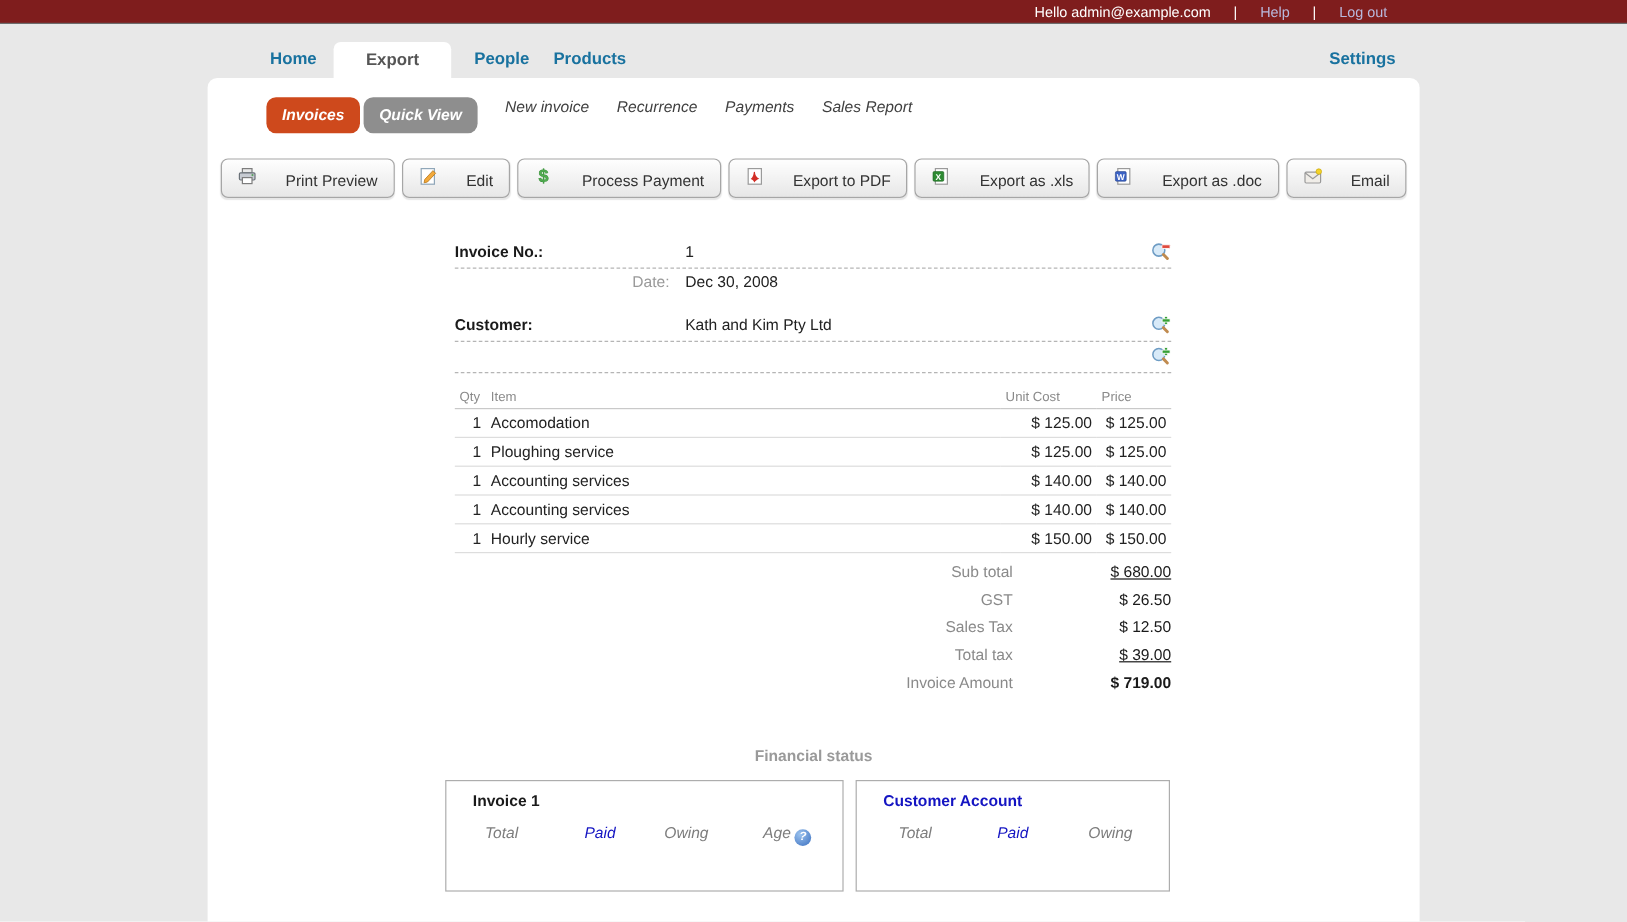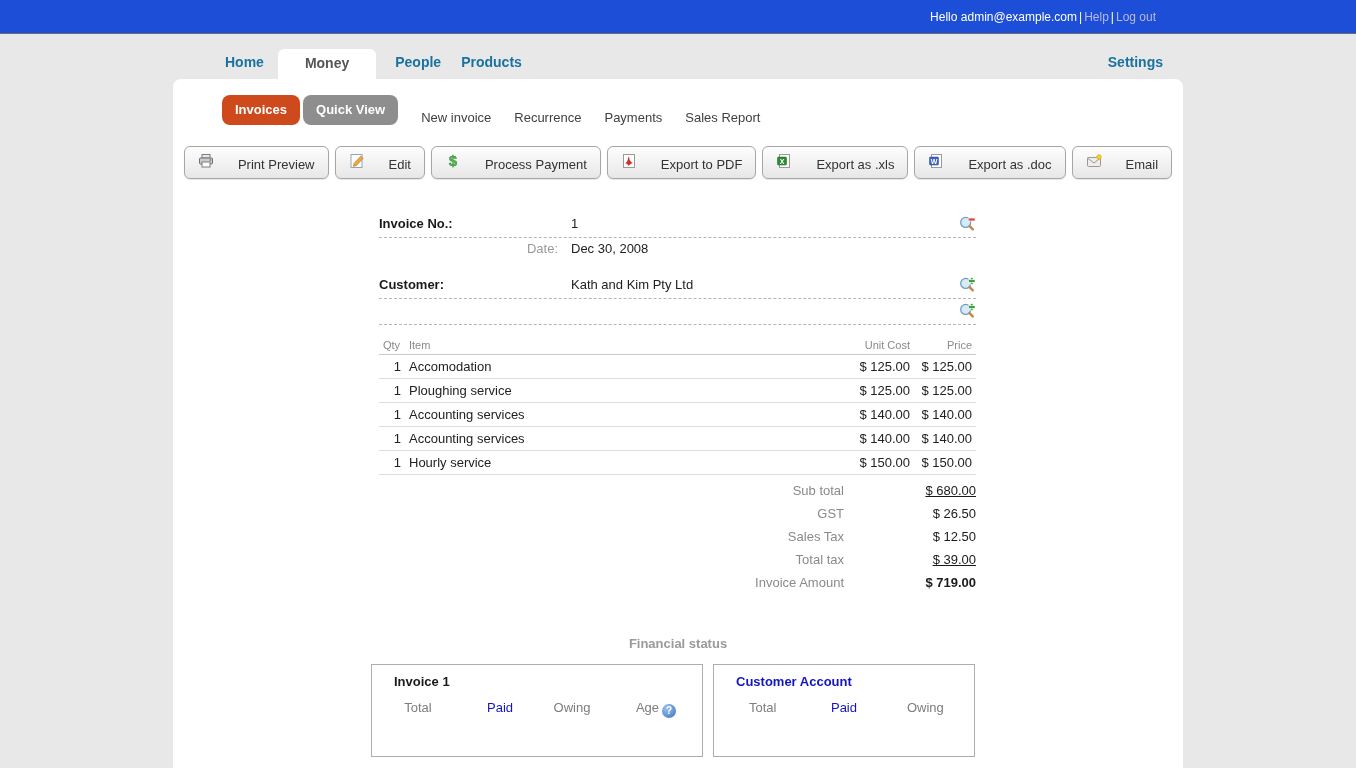--- a/index.html
+++ b/index.html
@@ -7,23 +7,23 @@
   body {
     width: 1356px; height: 768px; overflow: hidden;
     background: #e8e8e8;
     font-family: "Liberation Sans", sans-serif;
     font-size: 13px; color: #222;
   }
   a { text-decoration: none; cursor: pointer; }
 
   
   .topbar {
-    height: 34px; background: #1d4ed8; border-bottom: 1px solid #6c6c6c;
+    height: 20px; background: #7f1d1d; border-bottom: 1px solid #6c6c6c;
     display: flex; align-items: center; justify-content: flex-end;
-    padding-right: 200px; color: #fff; font-size: 12px; gap: 2px;
+    padding-right: 200px; color: #fff; font-size: 12px; gap: 19px;
   }
   .topbar a { color: #b9b9dd; }
 
   
   .nav {
     width: 1010px; margin: 0 auto; height: 45px;
     display: flex; align-items: flex-end;
   }
   .nav-link {
     font-size: 14px; font-weight: bold; color: #19729f;
@@ -37,21 +37,21 @@
   }
   .nav-settings { margin-left: auto; }
 
   
   .panel {
     width: 1010px; margin: 0 auto; background: #fff;
     border-radius: 8px 8px 0 0; min-height: 696px; padding-bottom: 30px;
   }
 
   
-  .subnav { padding: 16px 0 0 49px; display: flex; align-items: flex-end; }
+  .subnav { padding: 16px 0 0 49px; display: flex; align-items: flex-start; font-style: italic; }
   .pill {
     display: inline-block; border-radius: 8px; padding: 7px 13px 8px;
     color: #fff; font-weight: bold; font-size: 13px;
   }
   .pill-orange { background: #ce491c; }
   .pill-gray { background: #8e8e8e; margin-left: 3px; }
   .subnav-link { color: #404040; font-size: 13px; margin-left: 23px; }
 
   
   .toolbar { display: flex; justify-content: center; gap: 6px; margin-top: 21px; }
@@ -74,21 +74,21 @@
   .d-label-gray { width: 192px; color: #9a9a9a; text-align: right; padding-right: 13px; }
   .d-value { flex: 1; color: #222; }
   .d-icon { margin-left: auto; width: 17px; height: 17px; cursor: pointer; }
 
   
   .items { width: 100%; border-collapse: collapse; margin-top: 12px; font-size: 13px; }
   .items th {
     color: #8a8a8a; font-weight: normal; font-size: 11px; text-align: left;
     padding: 2px 4px 3px; border-bottom: 1px solid #c9c9c9;
   }
-  .items th.num { text-align: right; }
+  .items th.num { }
   .items td { padding: 4px 4px; border-bottom: 1px solid #ddd; color: #222; }
   .items td.qty { width: 26px; text-align: right; }
   .items td.cost { width: 80px; text-align: right; }
   .items td.price { width: 62px; text-align: right; }
 
   
   .totals { margin-top: 4px; }
   .t-row { display: flex; align-items: center; padding: 4px 0; }
   .t-label { flex: 1; text-align: right; color: #8a8a8a; }
   .t-value { width: 132px; text-align: right; color: #1a1a1a; }
@@ -99,21 +99,21 @@
   .fin-title { text-align: center; font-weight: bold; color: #9a9a9a; margin-top: 42px; }
   .fin-boxes { display: flex; gap: 10px; margin: 13px 0 0 198px; }
   .fbox { border: 1px solid #adadad; height: 93px; background: #fff; padding-top: 9px; }
   .fbox-1 { width: 332px; }
   .fbox-2 { width: 262px; }
   .fbox-title { font-weight: bold; color: #1a1a1a; margin-left: 22px; }
   .fbox-title.blue { color: #1414c2; }
   .fbox-grid { display: grid; text-align: center; margin-top: 11px; }
   .fbox-1 .fbox-grid { grid-template-columns: 92px 72px 72px 96px; }
   .fbox-2 .fbox-grid { grid-template-columns: 1fr 1fr 1fr; padding: 0 8px; }
-  .fcol-head { color: #7d7d7d; }
+  .fcol-head { color: #7d7d7d; font-style: italic; }
   .fcol-head.link { color: #1414c2; cursor: pointer; }
   .help-badge {
     display: inline-block; width: 14px; height: 14px; border-radius: 50%;
     background: radial-gradient(circle at 35% 30%, #9cc3ee, #3a6fc0);
     color: #fff; font-size: 10px; font-weight: bold; line-height: 14px;
     text-align: center; vertical-align: -2px; margin-left: 3px; cursor: pointer;
   }
 </style>
 </head>
 <body>
@@ -121,21 +121,21 @@
 <div class="topbar">
   <span>Hello admin@example.com</span>
   <span>|</span>
   <a>Help</a>
   <span>|</span>
   <a>Log out</a>
 </div>
 
 <div class="nav">
   <a class="nav-link first">Home</a>
-  <div class="nav-tab-active">Money</div>
+  <div class="nav-tab-active">Export</div>
   <a class="nav-link">People</a>
   <a class="nav-link">Products</a>
   <a class="nav-link nav-settings">Settings</a>
 </div>
 
 <div class="panel">
 
   <div class="subnav">
     <a class="pill pill-orange">Invoices</a>
     <a class="pill pill-gray">Quick View</a>

